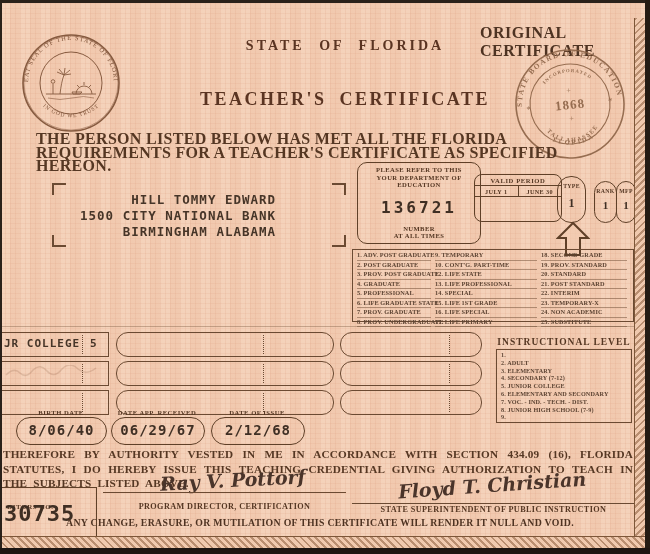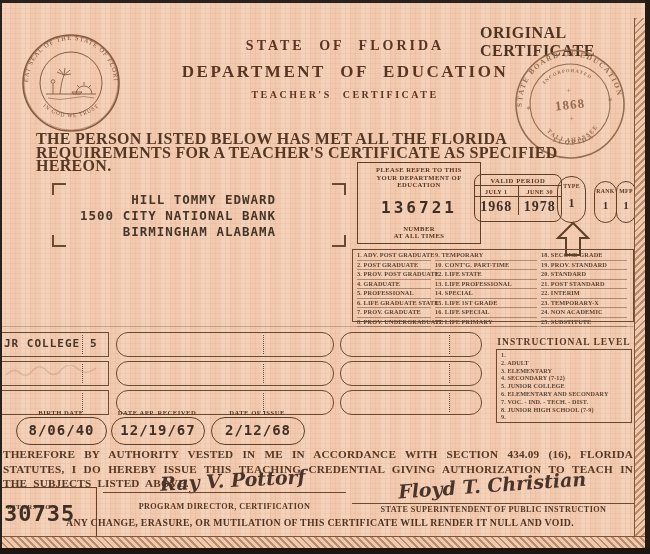--- a/index.html
+++ b/index.html
@@ -21,36 +21,36 @@
     border-left:1px solid #7d5638;border-right:1px solid #7d5638;}
   .rope-bottom{left:0;top:536px;width:645px;height:12px;
     background:repeating-linear-gradient(45deg,#b98e70 0 2px,#f0c9ae 2px 5px);
     border-top:1px solid #7d5638;border-bottom:1px solid #7d5638;}
 
   .original-cert{left:480px;top:24px;width:136px;text-align:left;
     font-weight:bold;font-size:16px;letter-spacing:.5px;color:#4e3322;}
   .title{left:140px;width:410px;text-align:center;font-weight:bold;color:#5a3422;}
   .title1{top:38px;font-size:14px;letter-spacing:3px;word-spacing:8px;}
   .title2{top:62px;font-size:17px;letter-spacing:2.5px;word-spacing:8px;}
-  .title3{top:89px;font-size:10px;letter-spacing:2.5px;word-spacing:6px;}
+  .title3{top:89px;font-size:18px;letter-spacing:2.5px;word-spacing:6px;}
 
   .statement{left:36px;top:132px;width:556px;font-weight:bold;font-size:16px;
     line-height:13.5px;letter-spacing:.3px;color:#553723;}
 
   .recipient-frame{left:52px;top:183px;width:294px;height:64px;}
   .cb{position:absolute;width:12px;height:10px;border:0 solid #6b4a32;}
   .cb-tl{left:0;top:0;border-left-width:2px;border-top-width:2px;}
   .cb-tr{right:0;top:0;border-right-width:2px;border-top-width:2px;}
   .cb-bl{left:0;bottom:0;border-left-width:2px;border-bottom-width:2px;}
   .cb-br{right:0;bottom:0;border-right-width:2px;border-bottom-width:2px;}
   .recipient-text{left:80px;top:192px;font-family:"DejaVu Sans Mono",monospace;
     font-weight:bold;font-size:12.5px;line-height:16px;letter-spacing:1px;color:#463528;text-align:right;}
 
   .number-box{left:357px;top:162px;width:122px;height:80px;border:1.5px solid #5f4028;
-    border-radius:0;text-align:center;color:#553723;}
+    border-radius:10px;text-align:center;color:#553723;}
   .nb-small{font-size:6.6px;font-weight:bold;letter-spacing:.4px;line-height:7.6px;}
   .nb-number{font-family:"DejaVu Sans Mono",monospace;font-weight:bold;font-size:16px;
     letter-spacing:3px;margin-top:9px;color:#3f2f24;}
   .nb-foot{margin-top:8px;}
 
   .valid-box{left:474px;top:174px;width:86px;height:46px;border:1.5px solid #5f4028;
     border-radius:8px;color:#553723;overflow:hidden;}
   .vb-head{font-size:6.6px;font-weight:bold;text-align:center;letter-spacing:.6px;
     border-bottom:1px solid #5f4028;padding:1.5px 0;}
   .vb-row{display:flex;}
@@ -118,21 +118,20 @@
 
   svg text{font-family:"Liberation Serif",serif;}
 </style>
 </head>
 <body>
 
 <div class="page">
 
   <div class="abs original-cert">ORIGINAL CERTIFICATE</div>
   <div class="abs title title1">STATE OF FLORIDA</div>
-  <div class="abs title title2">DEPARTMENT OF EDUCATION</div>
   <div class="abs title title3">TEACHER'S CERTIFICATE</div>
 
   <svg class="abs" style="left:20px;top:32px" width="102" height="102" viewBox="0 0 102 102">
     <g stroke="#7d5136" fill="none" opacity="0.92">
       <circle cx="51" cy="51" r="48" stroke-width="1.6"></circle>
       <circle cx="51" cy="51" r="47" stroke-width="0.5"></circle>
       <circle cx="51" cy="51" r="31" stroke-width="1"></circle>
     </g>
     <defs>
       <path id="sealTop" d="M 8,51 A 43,43 0 0 1 94,51"></path>
@@ -211,24 +210,20 @@
     <div class="nb-small nb-foot">NUMBER</div>
     <div class="nb-small">AT ALL TIMES</div>
   </div>
 
   <div class="abs valid-box">
     <div class="vb-head">VALID PERIOD</div>
     <div class="vb-row">
       <div class="vb-cell">JULY 1</div>
       <div class="vb-cell">JUNE 30</div>
     </div>
-    <div class="vb-row">
-      <div class="vb-val">1968</div>
-      <div class="vb-val">1978</div>
-    </div>
   </div>
 
   <div class="abs pill pill-type">
     <div class="plabel">TYPE</div>
     <div class="pval">1</div>
   </div>
   <div class="abs pill pill-rank">
     <div class="plabel">RANK</div>
     <div class="pval">1</div>
   </div>
@@ -325,21 +320,21 @@
       <div>9.</div>
     </div>
   </div>
 
   <div class="abs date-label" style="left:20px;top:409px;width:82px">BIRTH DATE</div>
   <div class="abs date-box" style="left:16px;top:417px;width:89px;height:26px">
     <div class="date-val">8/06/40</div>
   </div>
   <div class="abs date-label" style="left:111px;top:409px;width:92px">DATE APP. RECEIVED</div>
   <div class="abs date-box" style="left:111px;top:417px;width:92px;height:26px">
-    <div class="date-val">12/19/67</div>
+    <div class="date-val">06/29/67</div>
   </div>
   <div class="abs date-label" style="left:211px;top:409px;width:92px">DATE OF ISSUE</div>
   <div class="abs date-box" style="left:211px;top:417px;width:92px;height:26px">
     <div class="date-val">2/12/68</div>
   </div>
 
   <div class="abs authority">THEREFORE BY AUTHORITY VESTED IN ME IN ACCORDANCE WITH SECTION 434.09 (16), FLORIDA STATUTES, I DO HEREBY ISSUE THIS TEACHING CREDENTIAL GIVING AUTHORIZATION TO TEACH IN THE SUBJECTS LISTED ABOVE.</div>
 
   <div class="abs auditors-box">
     <span class="aud-label">DITORS NO.</span>

